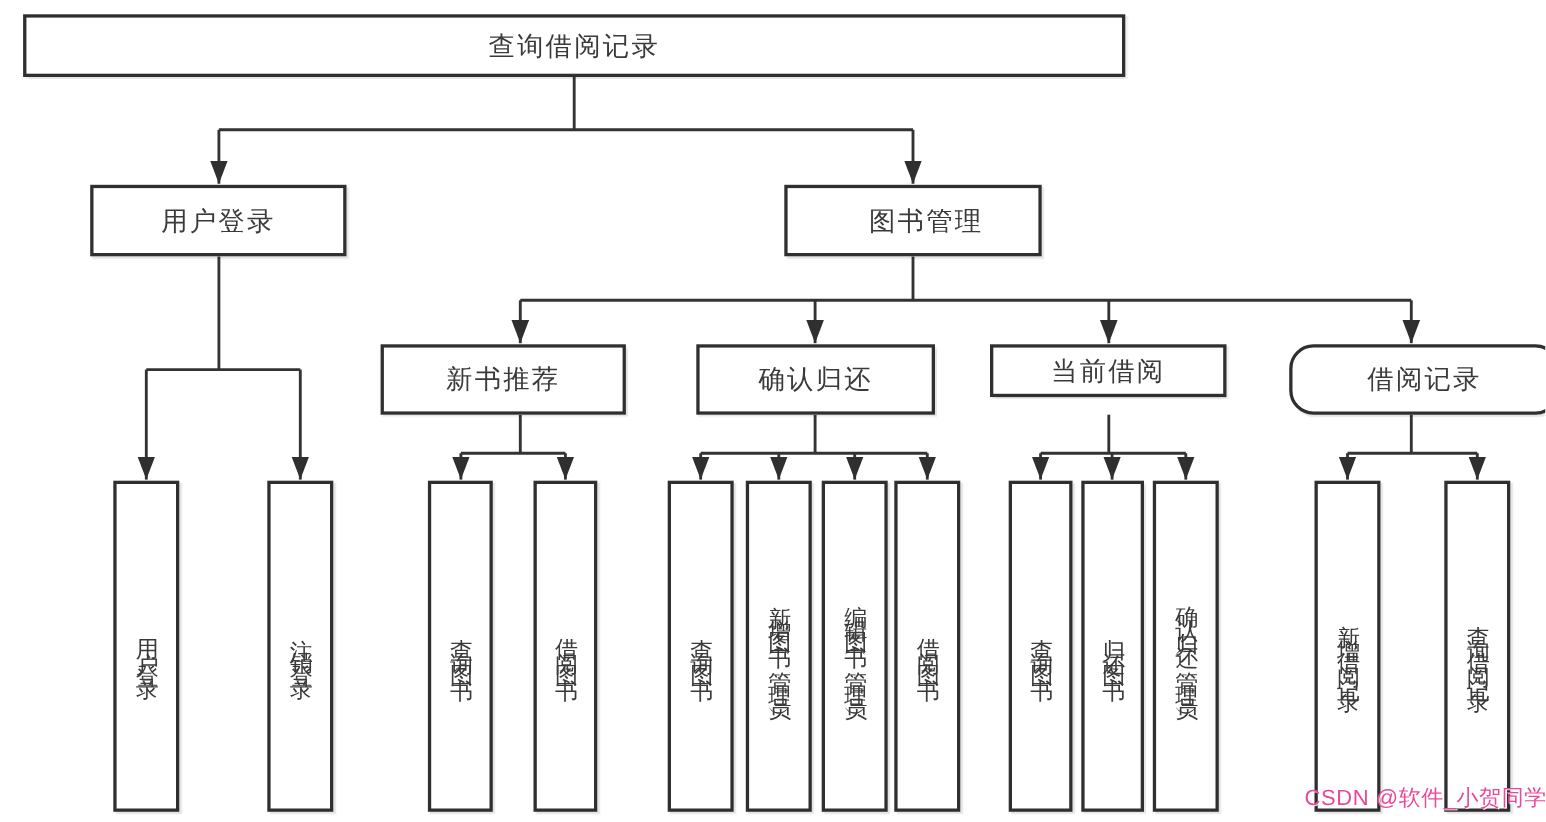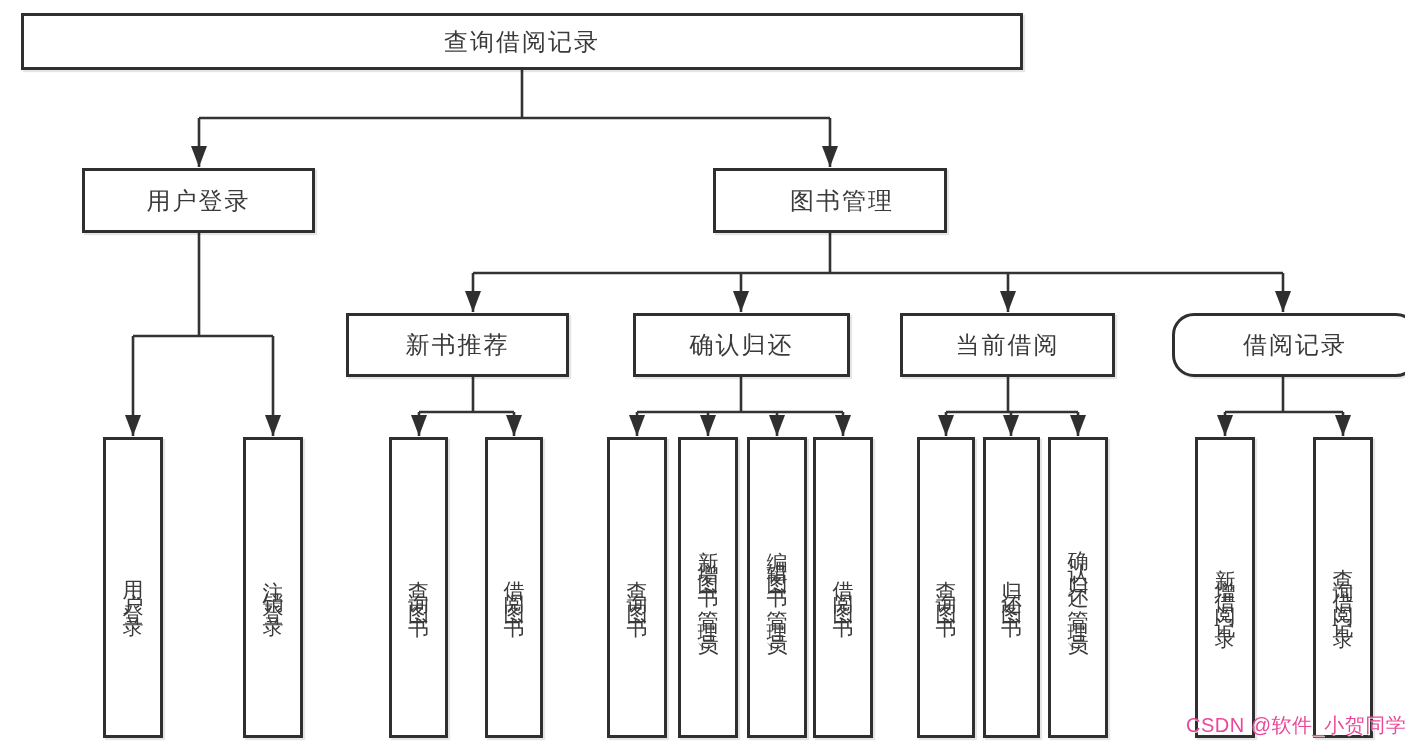--- a/index.html
+++ b/index.html
@@ -25,21 +25,21 @@
     position:absolute; left:1186px; top:712px; z-index:3;
     color:#ec4899; font-size:20px; letter-spacing:0.5px; white-space:nowrap;
     text-shadow:1px 1px 0 rgba(255,255,255,0.8);
   }
   
   .n-root      { left:21px;   top:13px;  width:1002px; height:57px; }
   .n-login     { left:82px;   top:168px; width:233px;  height:65px; }
   .n-mgmt      { left:713px;  top:168px; width:234px;  height:65px;padding-left:24px; }
   .n-newbook   { left:346px;  top:313px; width:223px;  height:64px; }
   .n-borrow    { left:633px;  top:313px; width:217px;  height:64px; }
-  .n-current   { left:900px;  top:313px; width:215px;  height:64px; }
+  .n-current   { left:900px;  top:313px; width:215px;  height:48px; }
   .n-records   { left:1172px; top:313px; width:246px;  height:64px;border-radius:22px; }
   .leaf        { top:437px; height:301px; }
   .l-ulogin    { left:103px;  width:60px; }
   .l-logout    { left:243px;  width:60px; }
   .l-nbquery   { left:389px;  width:59px; }
   .l-nbborrow  { left:485px;  width:58px; }
   .l-bbquery   { left:607px;  width:60px; }
   .l-bbadd     { left:678px;  width:60px; }
   .l-bbedit    { left:747px;  width:60px; }
   .l-bbborrow  { left:813px;  width:60px; }

